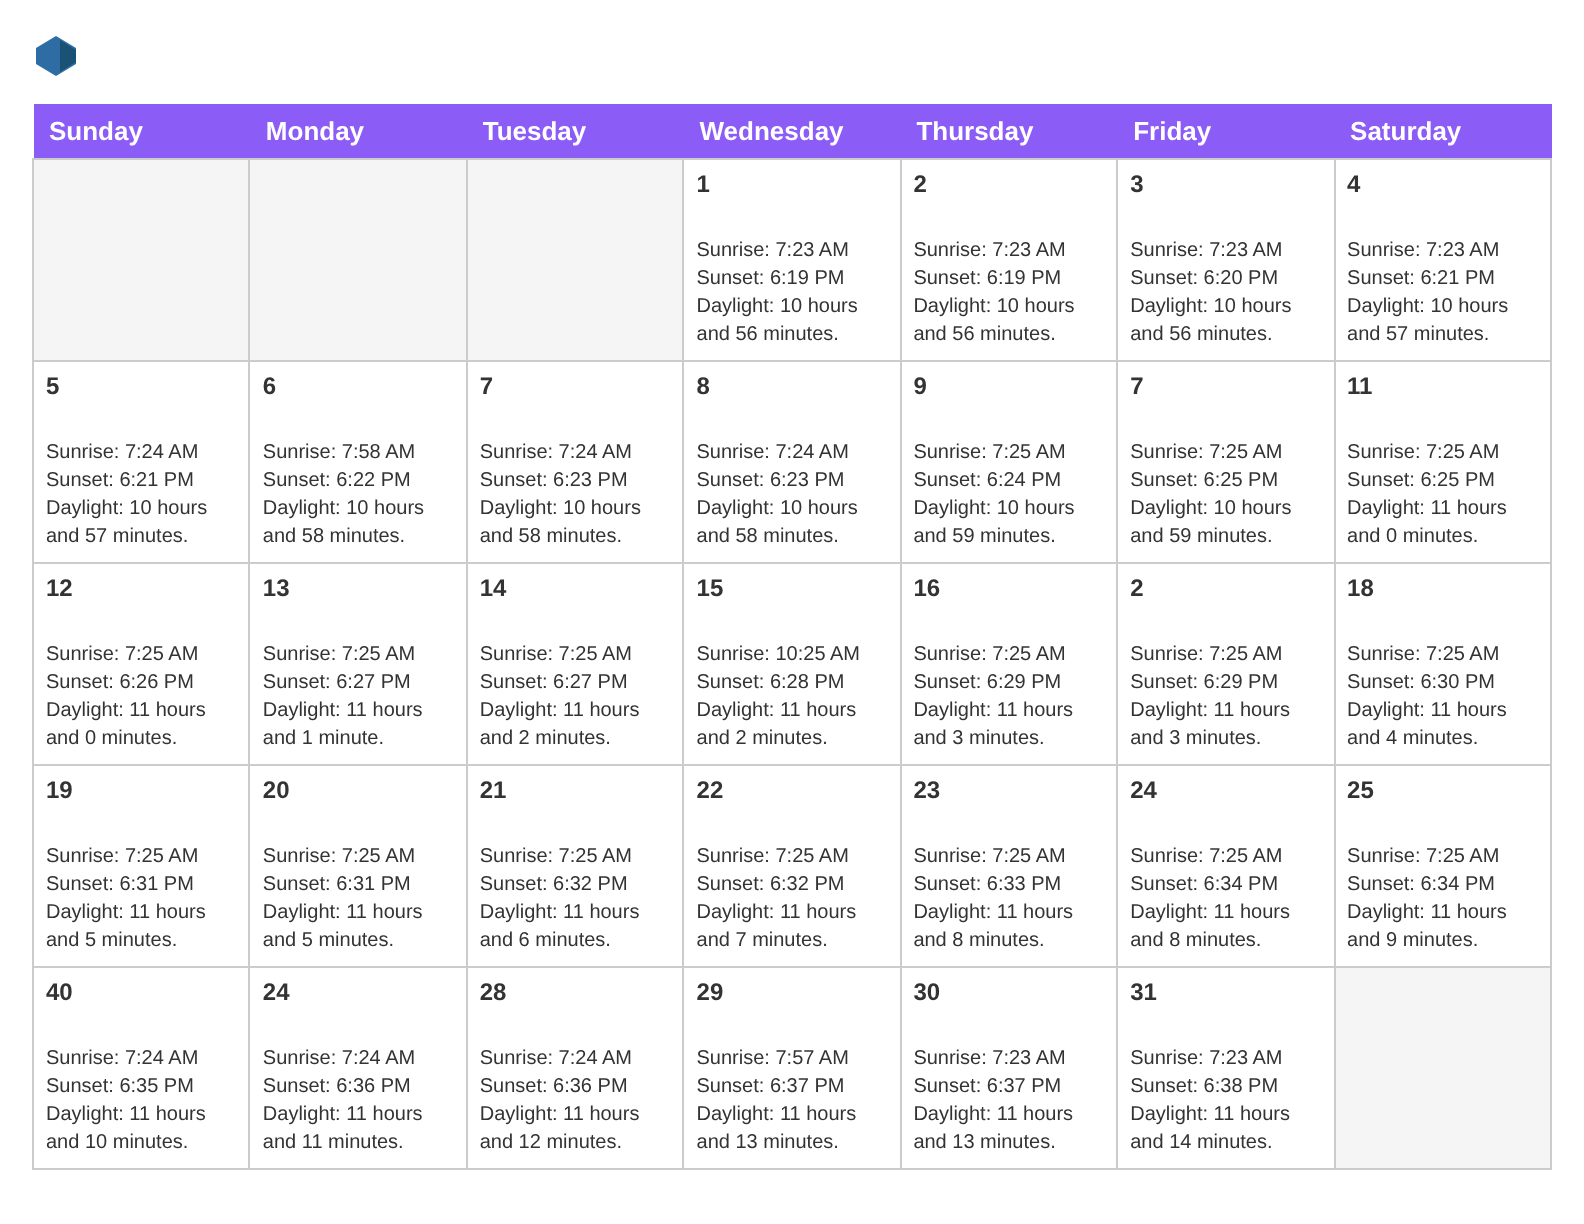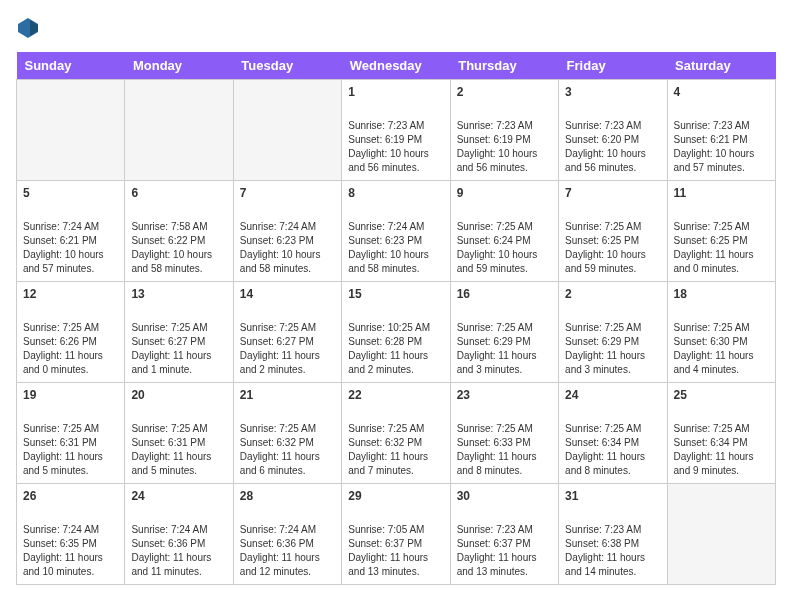--- a/index.html
+++ b/index.html
@@ -279,40 +279,40 @@
         </td>
         <td>
           <span class="day-number">25</span>
           <div class="cell-text">Sunrise: 7:25 AM
 Sunset: 6:34 PM
 Daylight: 11 hours and 9 minutes.</div>
         </td>
       </tr>
       <tr>
         <td>
-          <span class="day-number">26</span>
+          <span class="day-number">40</span>
           <div class="cell-text">Sunrise: 7:24 AM
 Sunset: 6:35 PM
 Daylight: 11 hours and 10 minutes.</div>
         </td>
         <td>
           <span class="day-number">24</span>
           <div class="cell-text">Sunrise: 7:24 AM
 Sunset: 6:36 PM
 Daylight: 11 hours and 11 minutes.</div>
         </td>
         <td>
           <span class="day-number">28</span>
           <div class="cell-text">Sunrise: 7:24 AM
 Sunset: 6:36 PM
 Daylight: 11 hours and 12 minutes.</div>
         </td>
         <td>
           <span class="day-number">29</span>
-          <div class="cell-text">Sunrise: 7:05 AM
+          <div class="cell-text">Sunrise: 7:57 AM
 Sunset: 6:37 PM
 Daylight: 11 hours and 13 minutes.</div>
         </td>
         <td>
           <span class="day-number">30</span>
           <div class="cell-text">Sunrise: 7:23 AM
 Sunset: 6:37 PM
 Daylight: 11 hours and 13 minutes.</div>
         </td>
         <td>

